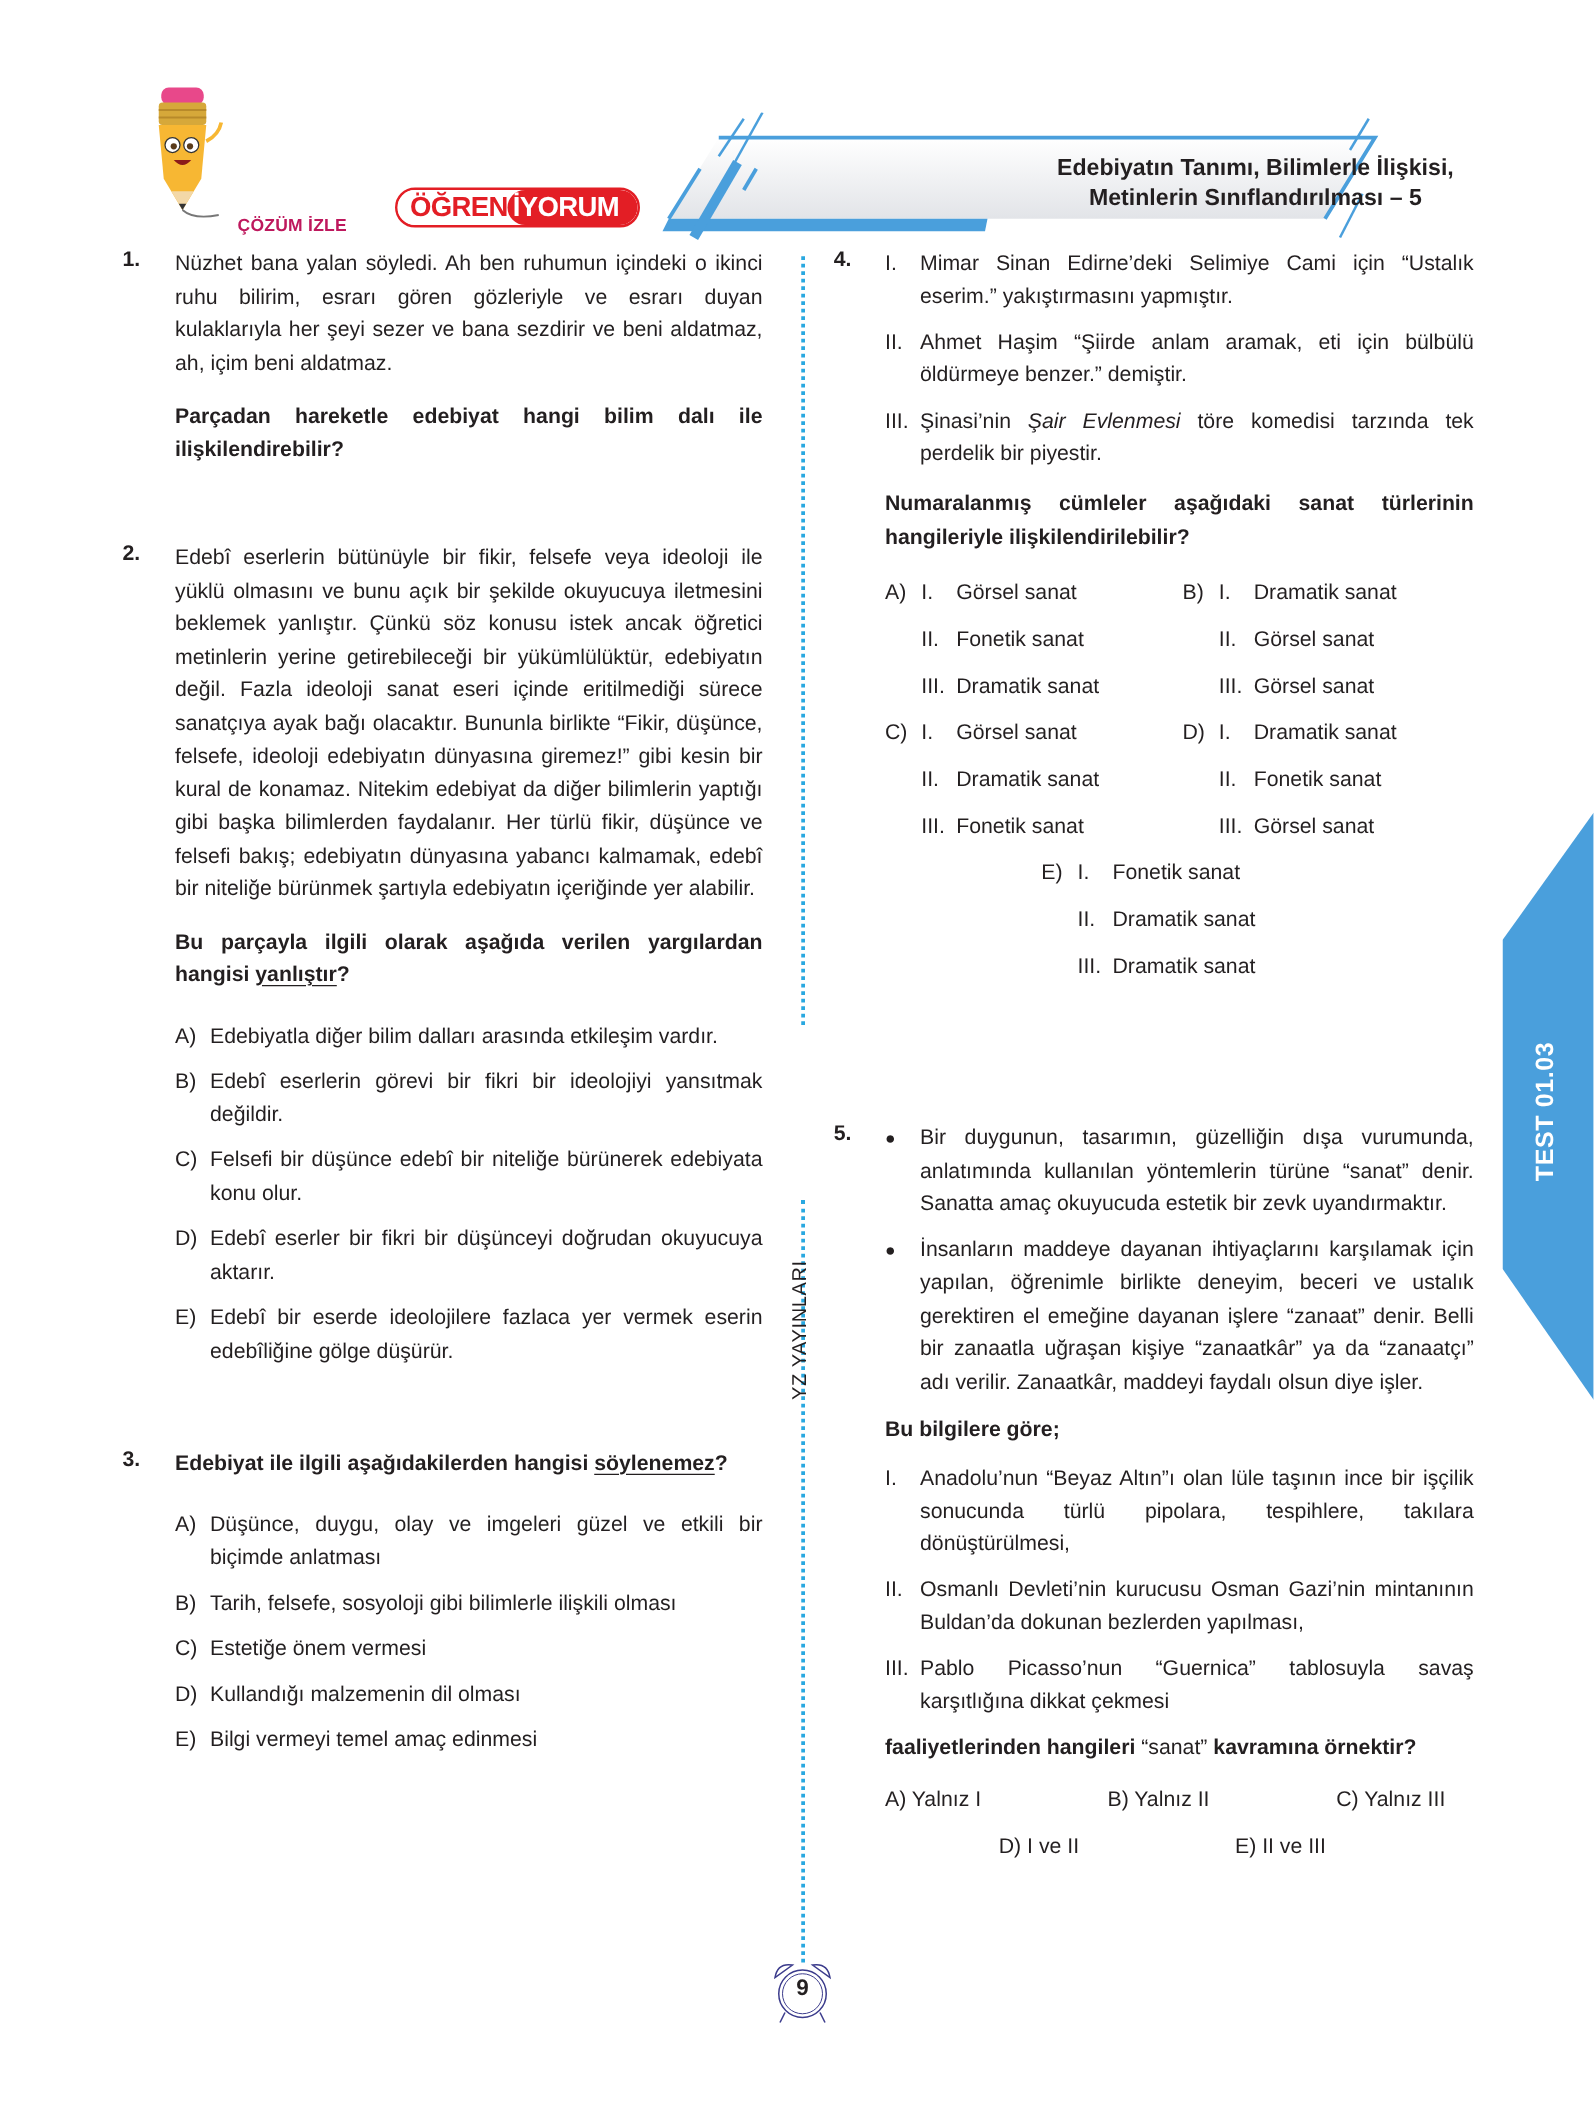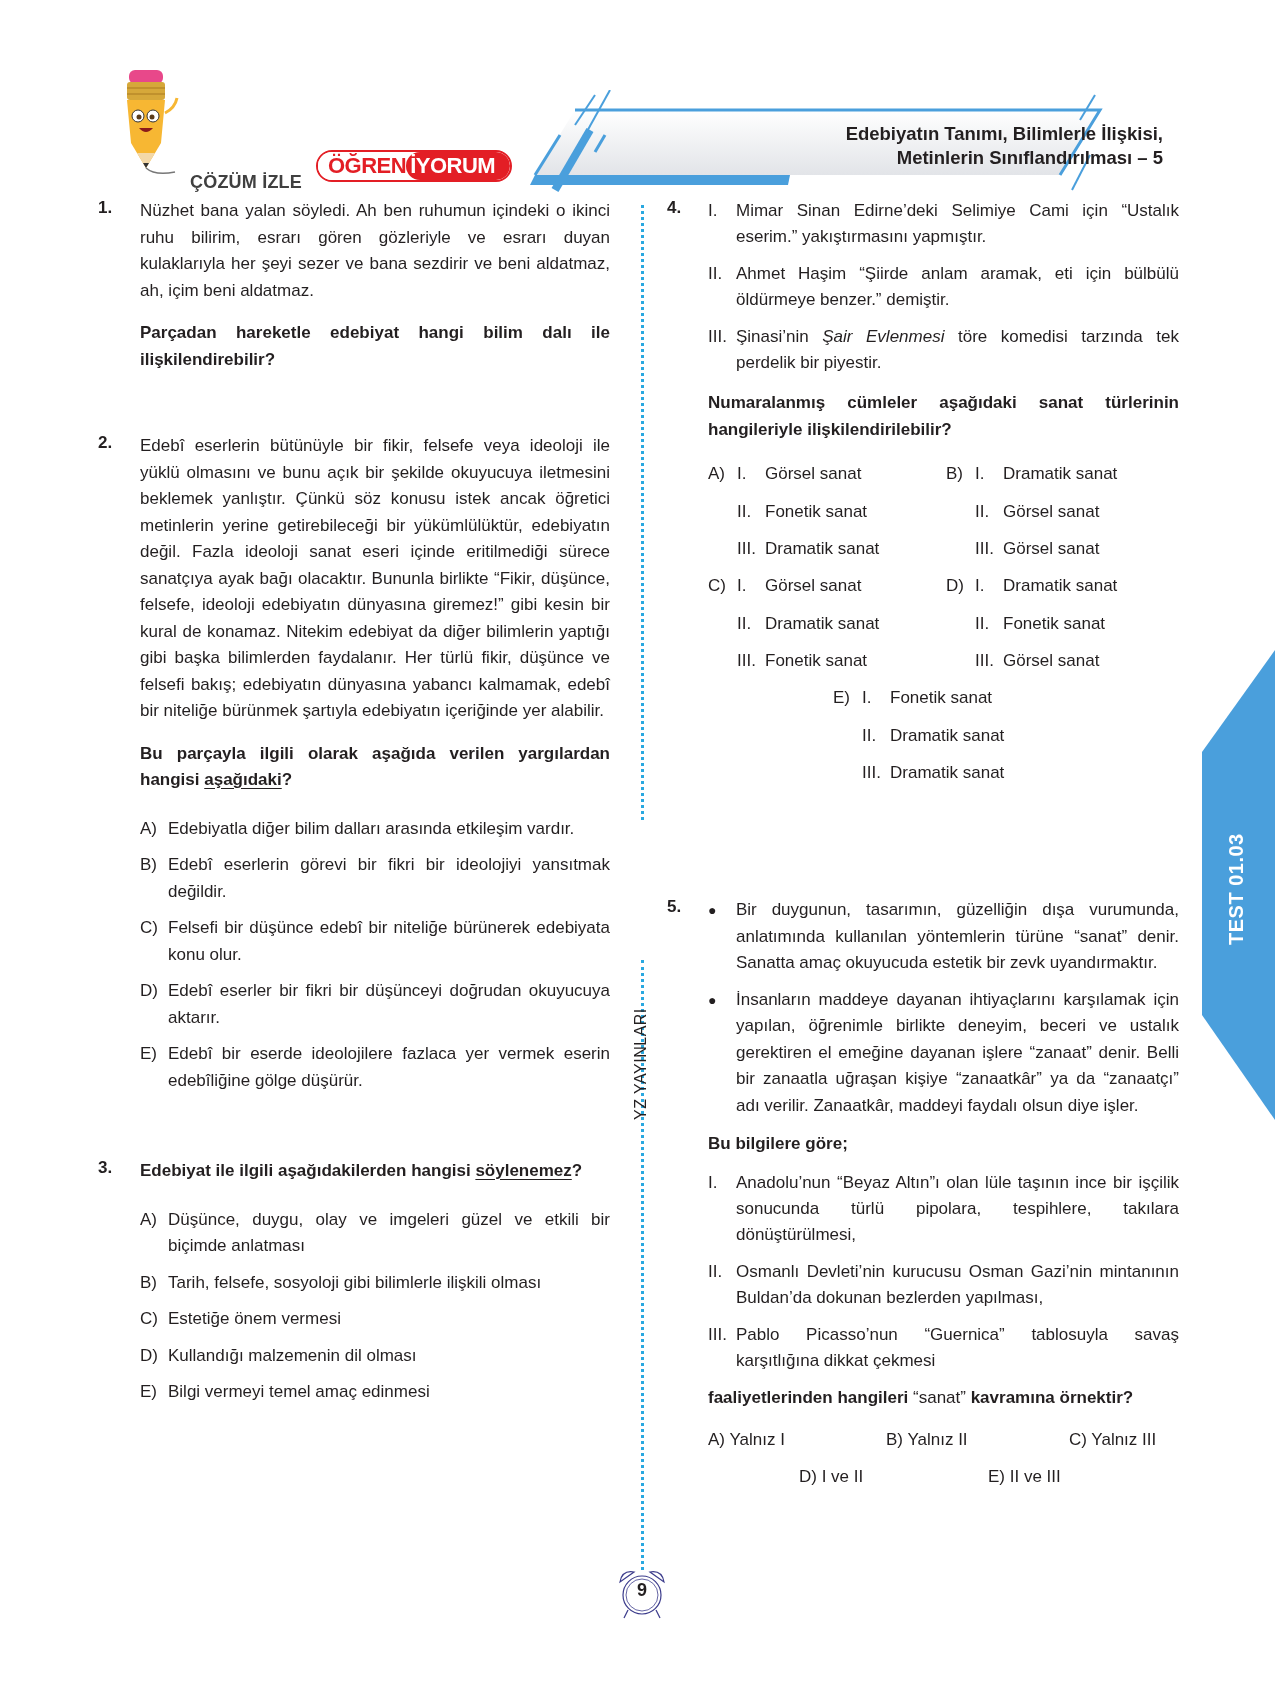--- a/index.html
+++ b/index.html
@@ -7,30 +7,30 @@
   body {
     position: relative;
     font-family: "Liberation Sans", sans-serif;
     color: #231f20;
     font-size: 17px;
     overflow: hidden;
   }
 
   
   .mascot { position: absolute; left: 115px; top: 68px; width: 70px; height: 110px; }
-  .cozum-label { position: absolute; left: 190px; top: 172px; font-size: 18px; font-weight: bold; color: #404040; letter-spacing: 0.2px; }
+  .cozum-label { position: absolute; left: 190px; top: 172px; font-size: 14px; font-weight: bold; color: #be185d; letter-spacing: 0.2px; }
   .ogren-logo {
     position: absolute; left: 316px; top: 150px; height: 32px; width: 196px;
     border: 2px solid #e31e25; border-radius: 16px; overflow: hidden; display: flex;
   }
   .ogren-logo .l1 { color: #e31e25; font-weight: bold; font-size: 22px; line-height: 28px; padding-left: 10px; letter-spacing: -0.5px; background: #fff; }
   .ogren-logo .l2 { color: #fff; background: #e31e25; font-weight: bold; font-size: 22px; line-height: 28px; padding: 0 10px 0 4px; border-radius: 14px 14px 14px 14px; flex: 1; letter-spacing: -0.5px; }
   .title-band { position: absolute; left: 500px; top: 90px; width: 700px; height: 110px; }
   .title-text {
-    position: absolute; right: 112px; top: 122px; text-align: right;
+    position: absolute; right: 112px; top: 122px; text-align: center;
     font-weight: bold; font-size: 18.5px; line-height: 24px; color: #231f20;
   }
 
   
   .col-left { position: absolute; left: 98px; top: 198px; width: 512px; }
   .col-right { position: absolute; left: 667px; top: 198px; width: 512px; }
   .divider-top { position: absolute; left: 641px; top: 205px; height: 615px; border-left: 3px dotted #29a8e0; }
   .divider-bottom { position: absolute; left: 641px; top: 960px; height: 610px; border-left: 3px dotted #29a8e0; }
   .publisher {
     position: absolute; left: 628px; top: 970px; width: 30px; height: 150px;
@@ -135,21 +135,21 @@
 
   <div class="q">
     <div class="q-num">1.</div>
     <div class="para">Nüzhet bana yalan söyledi. Ah ben ruhumun içindeki o ikinci ruhu bilirim, esrarı gören gözleriyle ve esrarı duyan kulaklarıyla her şeyi sezer ve bana sezdirir ve beni aldatmaz, ah, içim beni aldatmaz.</div>
     <div class="stem" style="margin-top:16px">Parçadan hareketle edebiyat hangi bilim dalı ile ilişkilendirebilir?</div>
   </div>
 
   <div class="q" style="margin-top:60px">
     <div class="q-num">2.</div>
     <div class="para">Edebî eserlerin bütünüyle bir fikir, felsefe veya ideoloji ile yüklü olmasını ve bunu açık bir şekilde okuyucuya iletmesini beklemek yanlıştır. Çünkü söz konusu istek ancak öğretici metinlerin yerine getirebileceği bir yükümlülüktür, edebiyatın değil. Fazla ideoloji sanat eseri içinde eritilmediği sürece sanatçıya ayak bağı olacaktır. Bununla birlikte “Fikir, düşünce, felsefe, ideoloji edebiyatın dünyasına giremez!” gibi kesin bir kural de konamaz. Nitekim edebiyat da diğer bilimlerin yaptığı gibi başka bilimlerden faydalanır. Her türlü fikir, düşünce ve felsefi bakış; edebiyatın dünyasına yabancı kalmamak, edebî bir niteliğe bürünmek şartıyla edebiyatın içeriğinde yer alabilir.</div>
-    <div class="stem" style="margin-top:16px"><span>Bu parçayla ilgili olarak aşağıda verilen yargılardan hangisi </span><u>aşağıdaki</u><span>?</span></div>
+    <div class="stem" style="margin-top:16px"><span>Bu parçayla ilgili olarak aşağıda verilen yargılardan hangisi </span><u>yanlıştır</u><span>?</span></div>
     <div style="margin-top:22px">
       <div class="choice">
           <span class="lbl">A)</span>
           <span class="txt">Edebiyatla diğer bilim dalları arasında etkileşim vardır.</span>
         </div>
       <div class="choice">
           <span class="lbl">B)</span>
           <span class="txt">Edebî eserlerin görevi bir fikri bir ideolojiyi yansıtmak değildir.</span>
         </div>
       <div class="choice">

